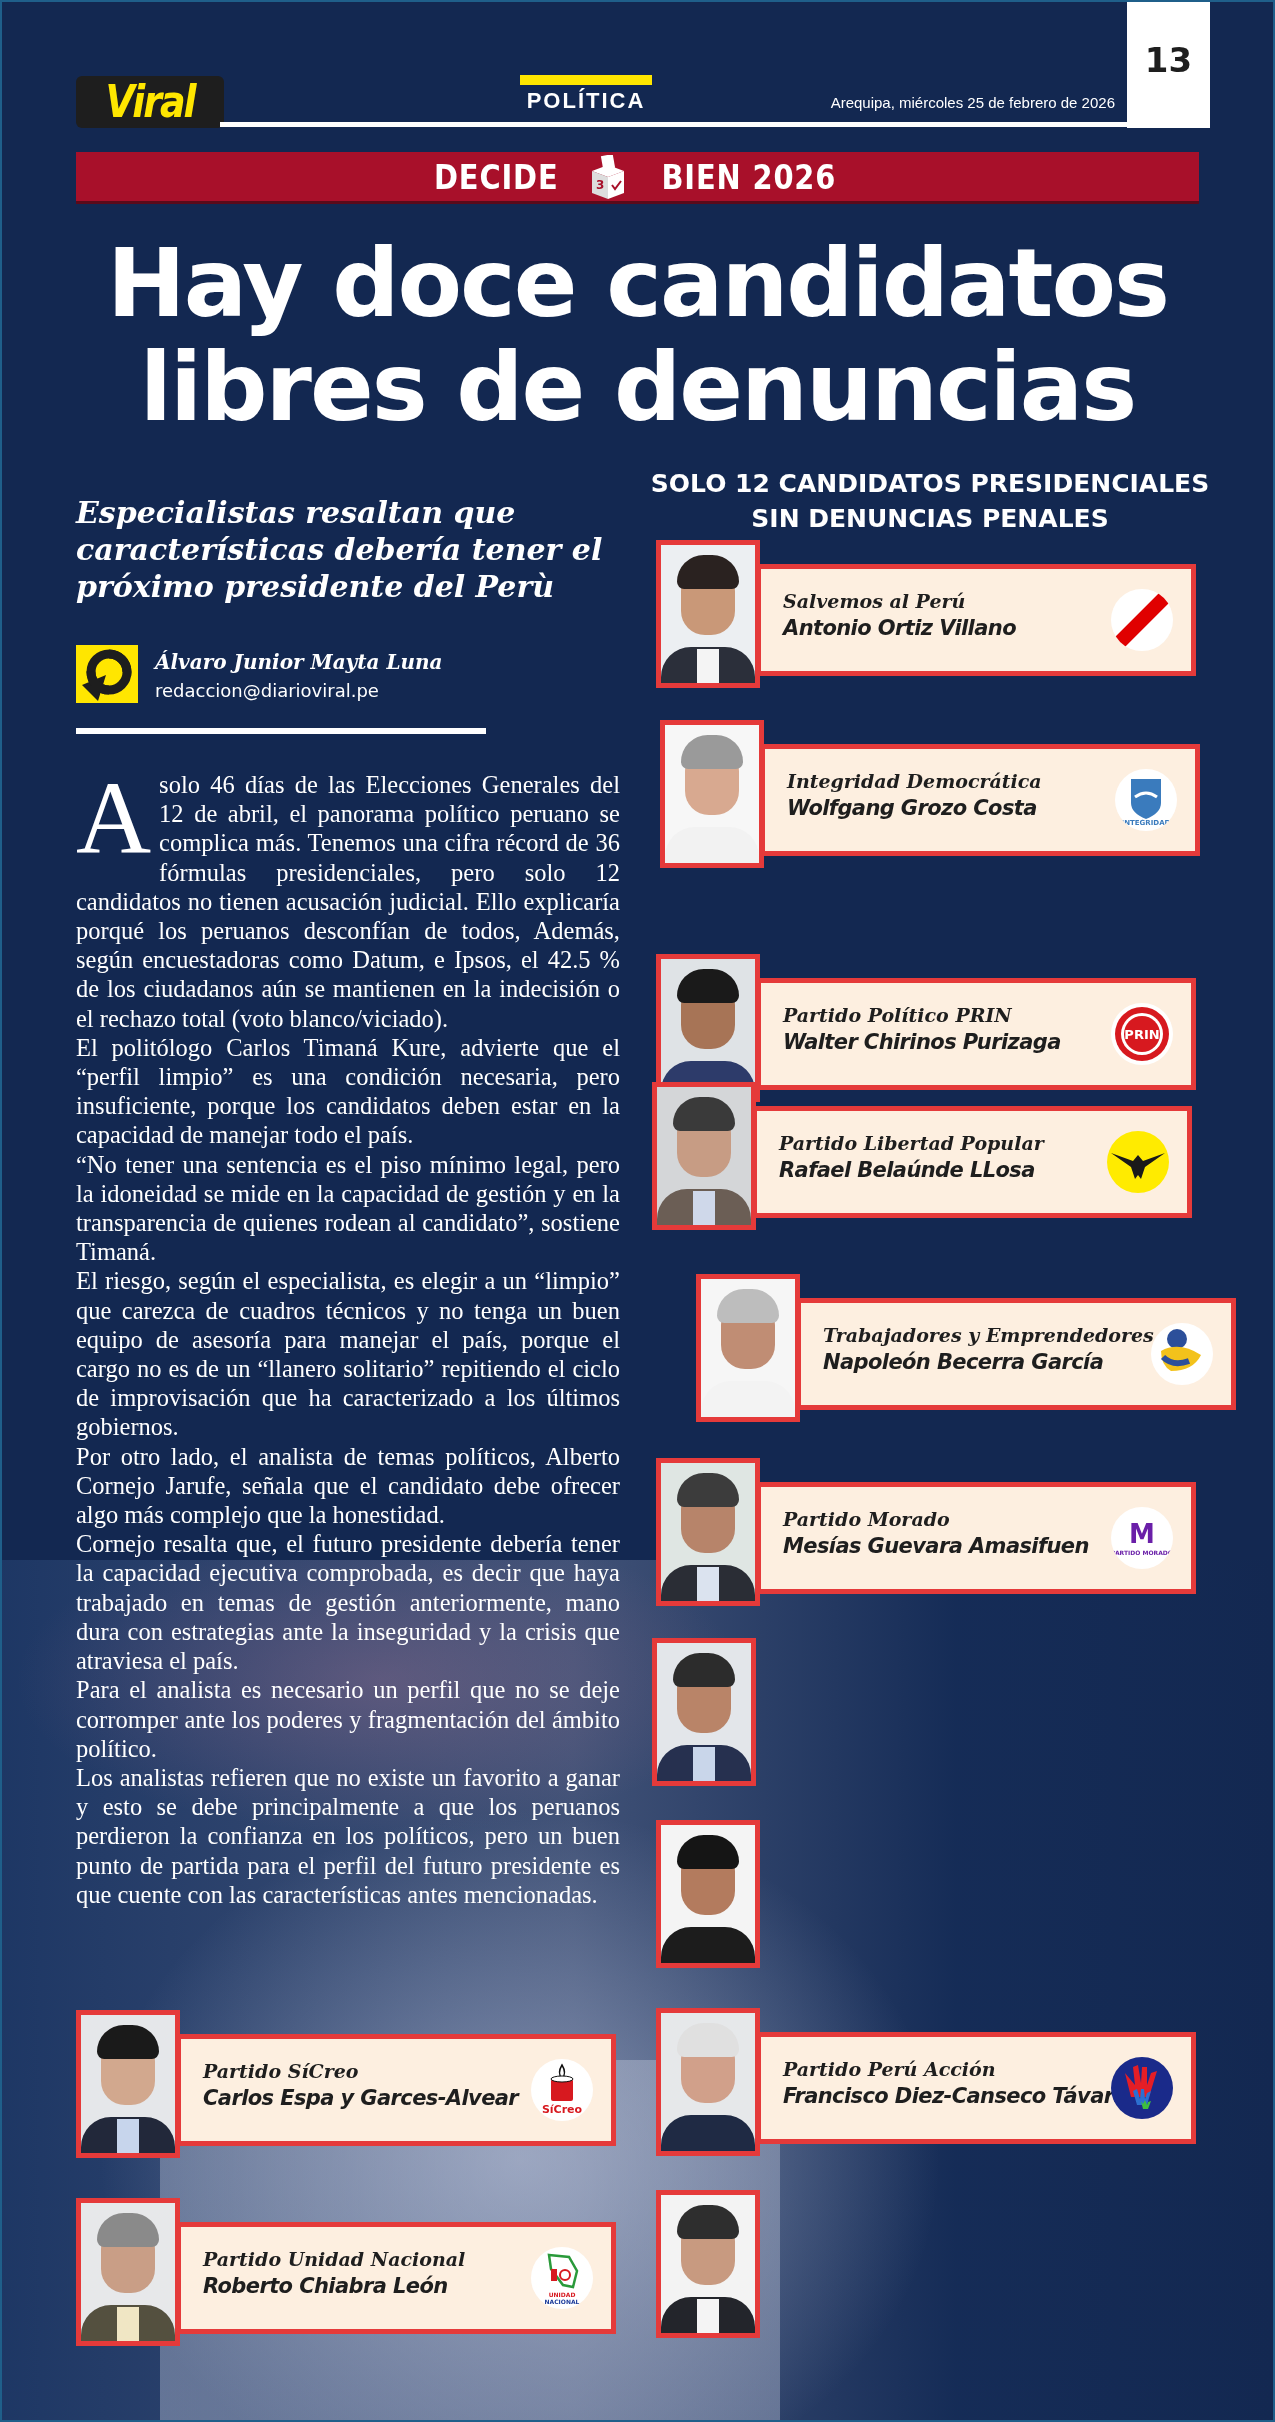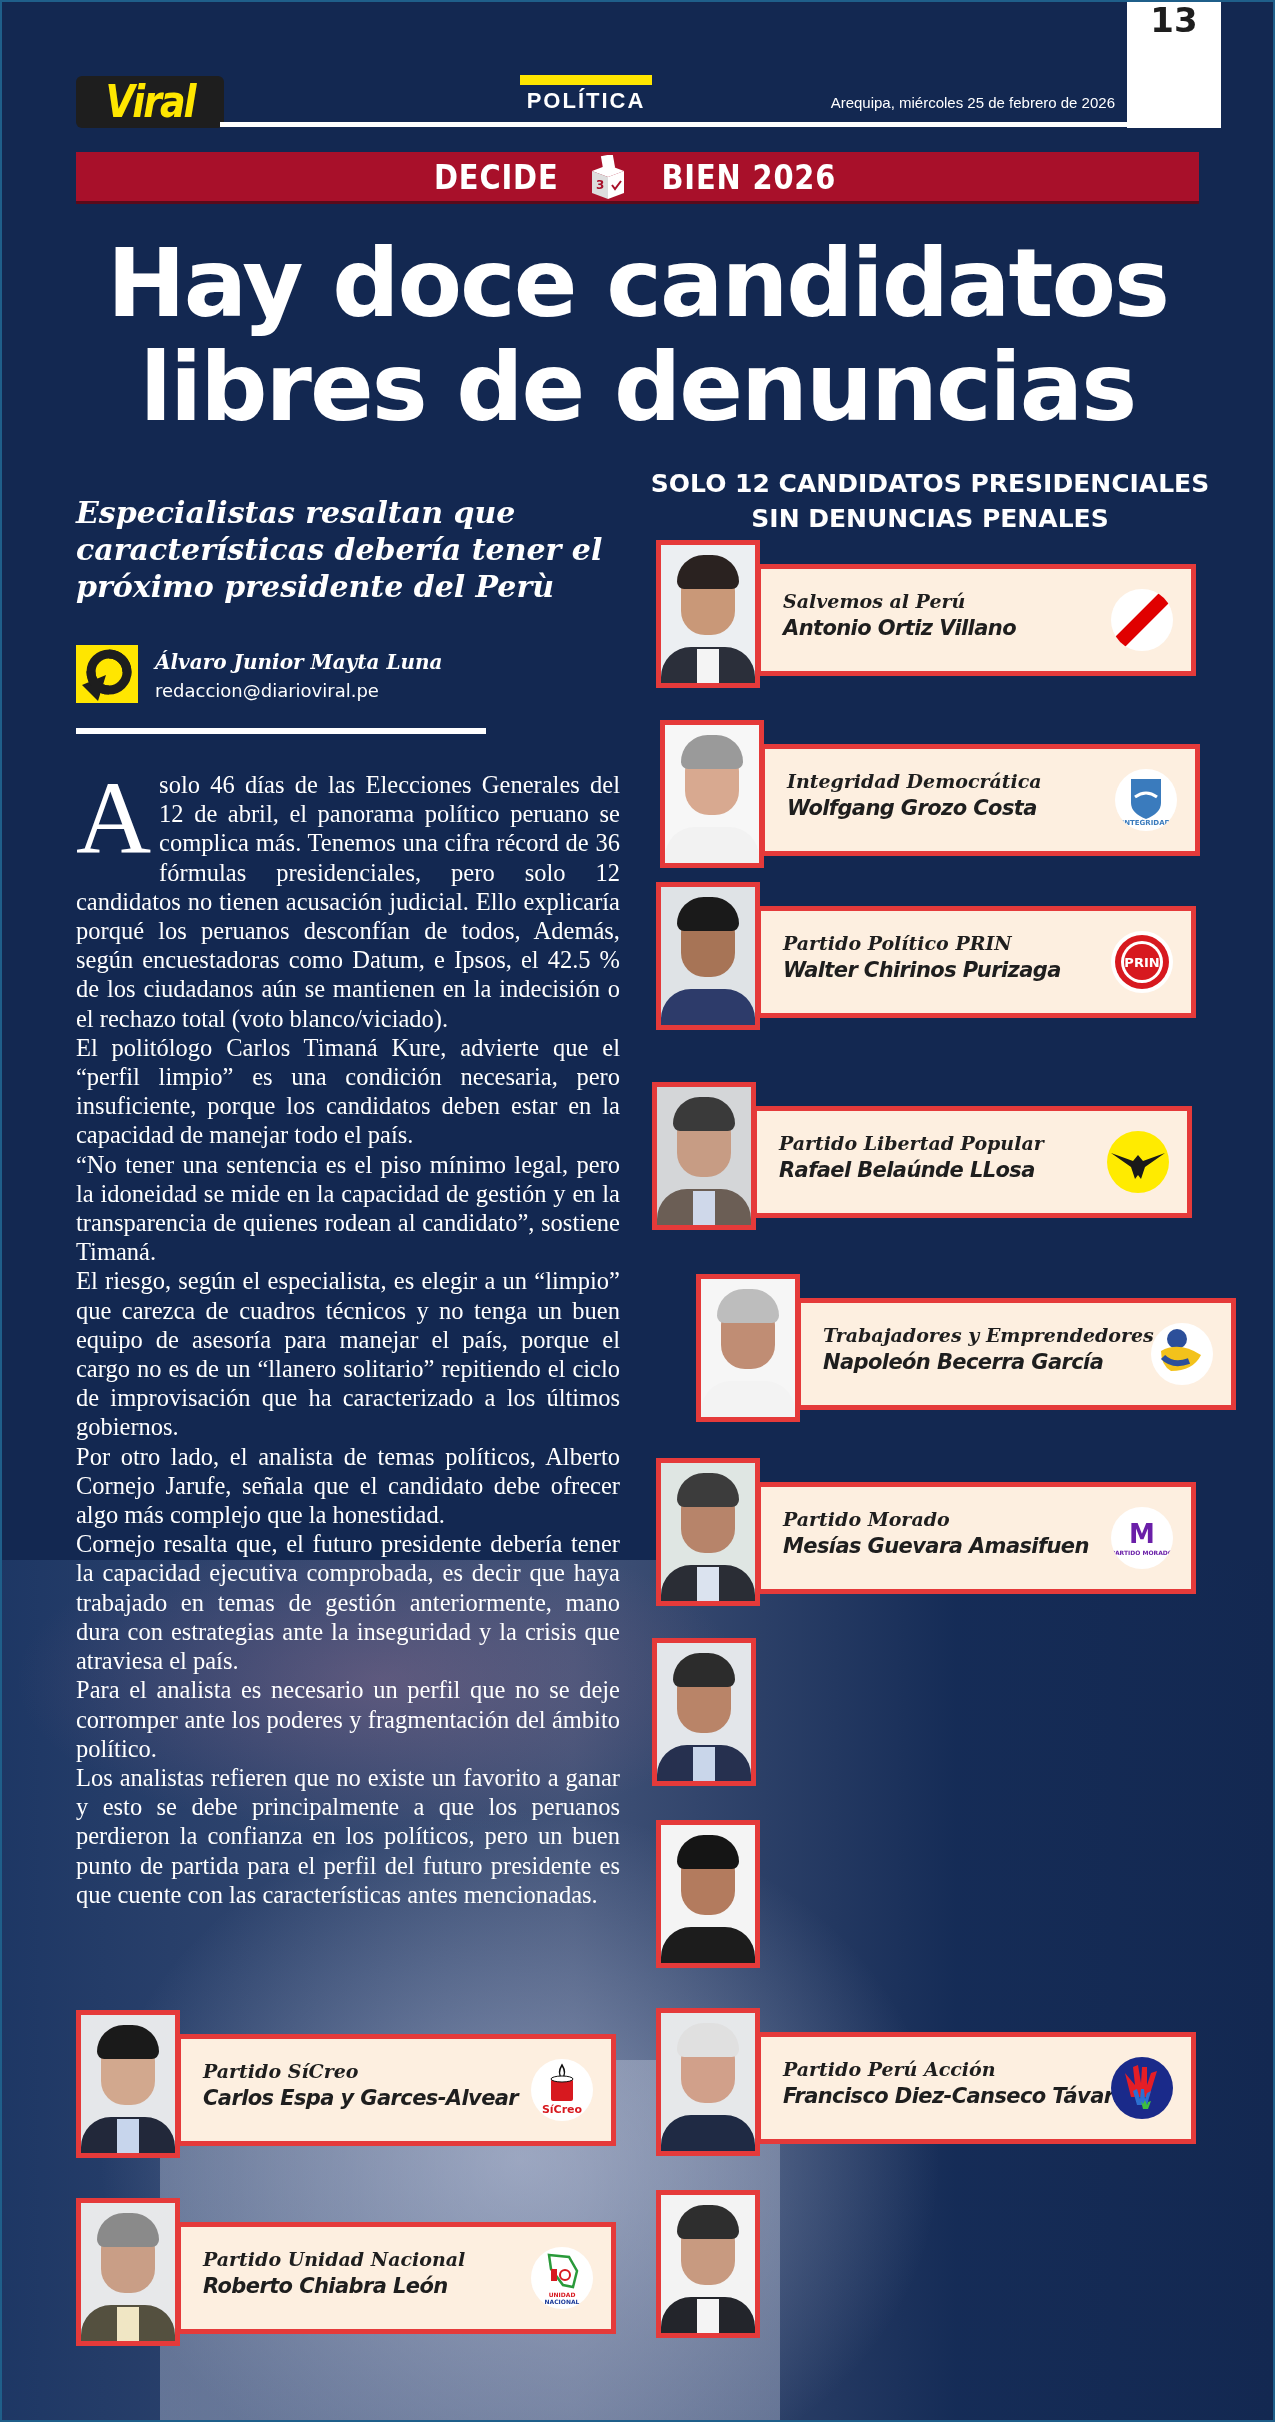--- a/index.html
+++ b/index.html
@@ -53,23 +53,23 @@
   .section-label {
     position: absolute; left: 520px; top: 88px; width: 132px;
     text-align: center; font-weight: bold; font-size: 22px; letter-spacing: 2px;
     color: #fff; font-family: "Liberation Sans", sans-serif; z-index: 2;
   }
   .dateline {
     position: absolute; right: 160px; top: 94px; font-size: 15px;
     font-family: "Liberation Sans", sans-serif; color: #fff; z-index: 2;
   }
   .page-num-box {
-    position: absolute; left: 1127px; top: 0; width: 94px; height: 128px;
+    position: absolute; left: 1127px; top: 0; width: 83px; height: 128px;
     background: #fff; z-index: 2;
-    display: flex; align-items: flex-start; justify-content: center; padding-bottom: 8px;
+    display: flex; align-items: center; justify-content: center; padding-bottom: 8px;
   }
   .page-num-box span {
     font-weight: bold; font-size: 34px; color: #1e1e1e; font-family: "DejaVu Sans", sans-serif;
   }
   .banner {
     position: absolute; left: 76px; top: 152px; width: 1123px; height: 52px;
     background: #a8102a; border-bottom: 3px solid #5a0a1a;
     display: flex; align-items: center; justify-content: center; gap: 18px;
     z-index: 2;
   }
@@ -259,21 +259,21 @@
     <div class="logo-circ">
       <svg width="62" height="62" viewBox="0 0 62 62">
           <path d="M16 10 h30 v24 q0 10 -15 16 q-15 -6 -15 -16z" fill="#3a7bbd"></path>
           <path d="M20 28 q11 -8 22 0" stroke="#fff" stroke-width="3" fill="none"></path>
           <text x="31" y="56" font-size="7" text-anchor="middle" fill="#3a7bbd" font-weight="bold">INTEGRIDAD</text>
         </svg>
     </div>
   </div>
 </div>
 
-<div class="card" style="left:656px; top:906px;padding-left:8px;">
+<div class="card" style="left:656px; top:978px;padding-left:8px;">
   <div class="photo">
       <div class="face-bg" style="background:#dfe3e6"></div>
       <div class="face-head" style="background:#a77456"></div>
       <div class="face-hair" style="background:#1a1a1a"></div>
       <div class="face-suit" style="background:#2d3b6a"></div>
     </div>
   <div class="info">
     <div class="party">Partido Político PRIN</div>
     <div class="name">Walter Chirinos Purizaga</div>
     <div class="logo-circ">

